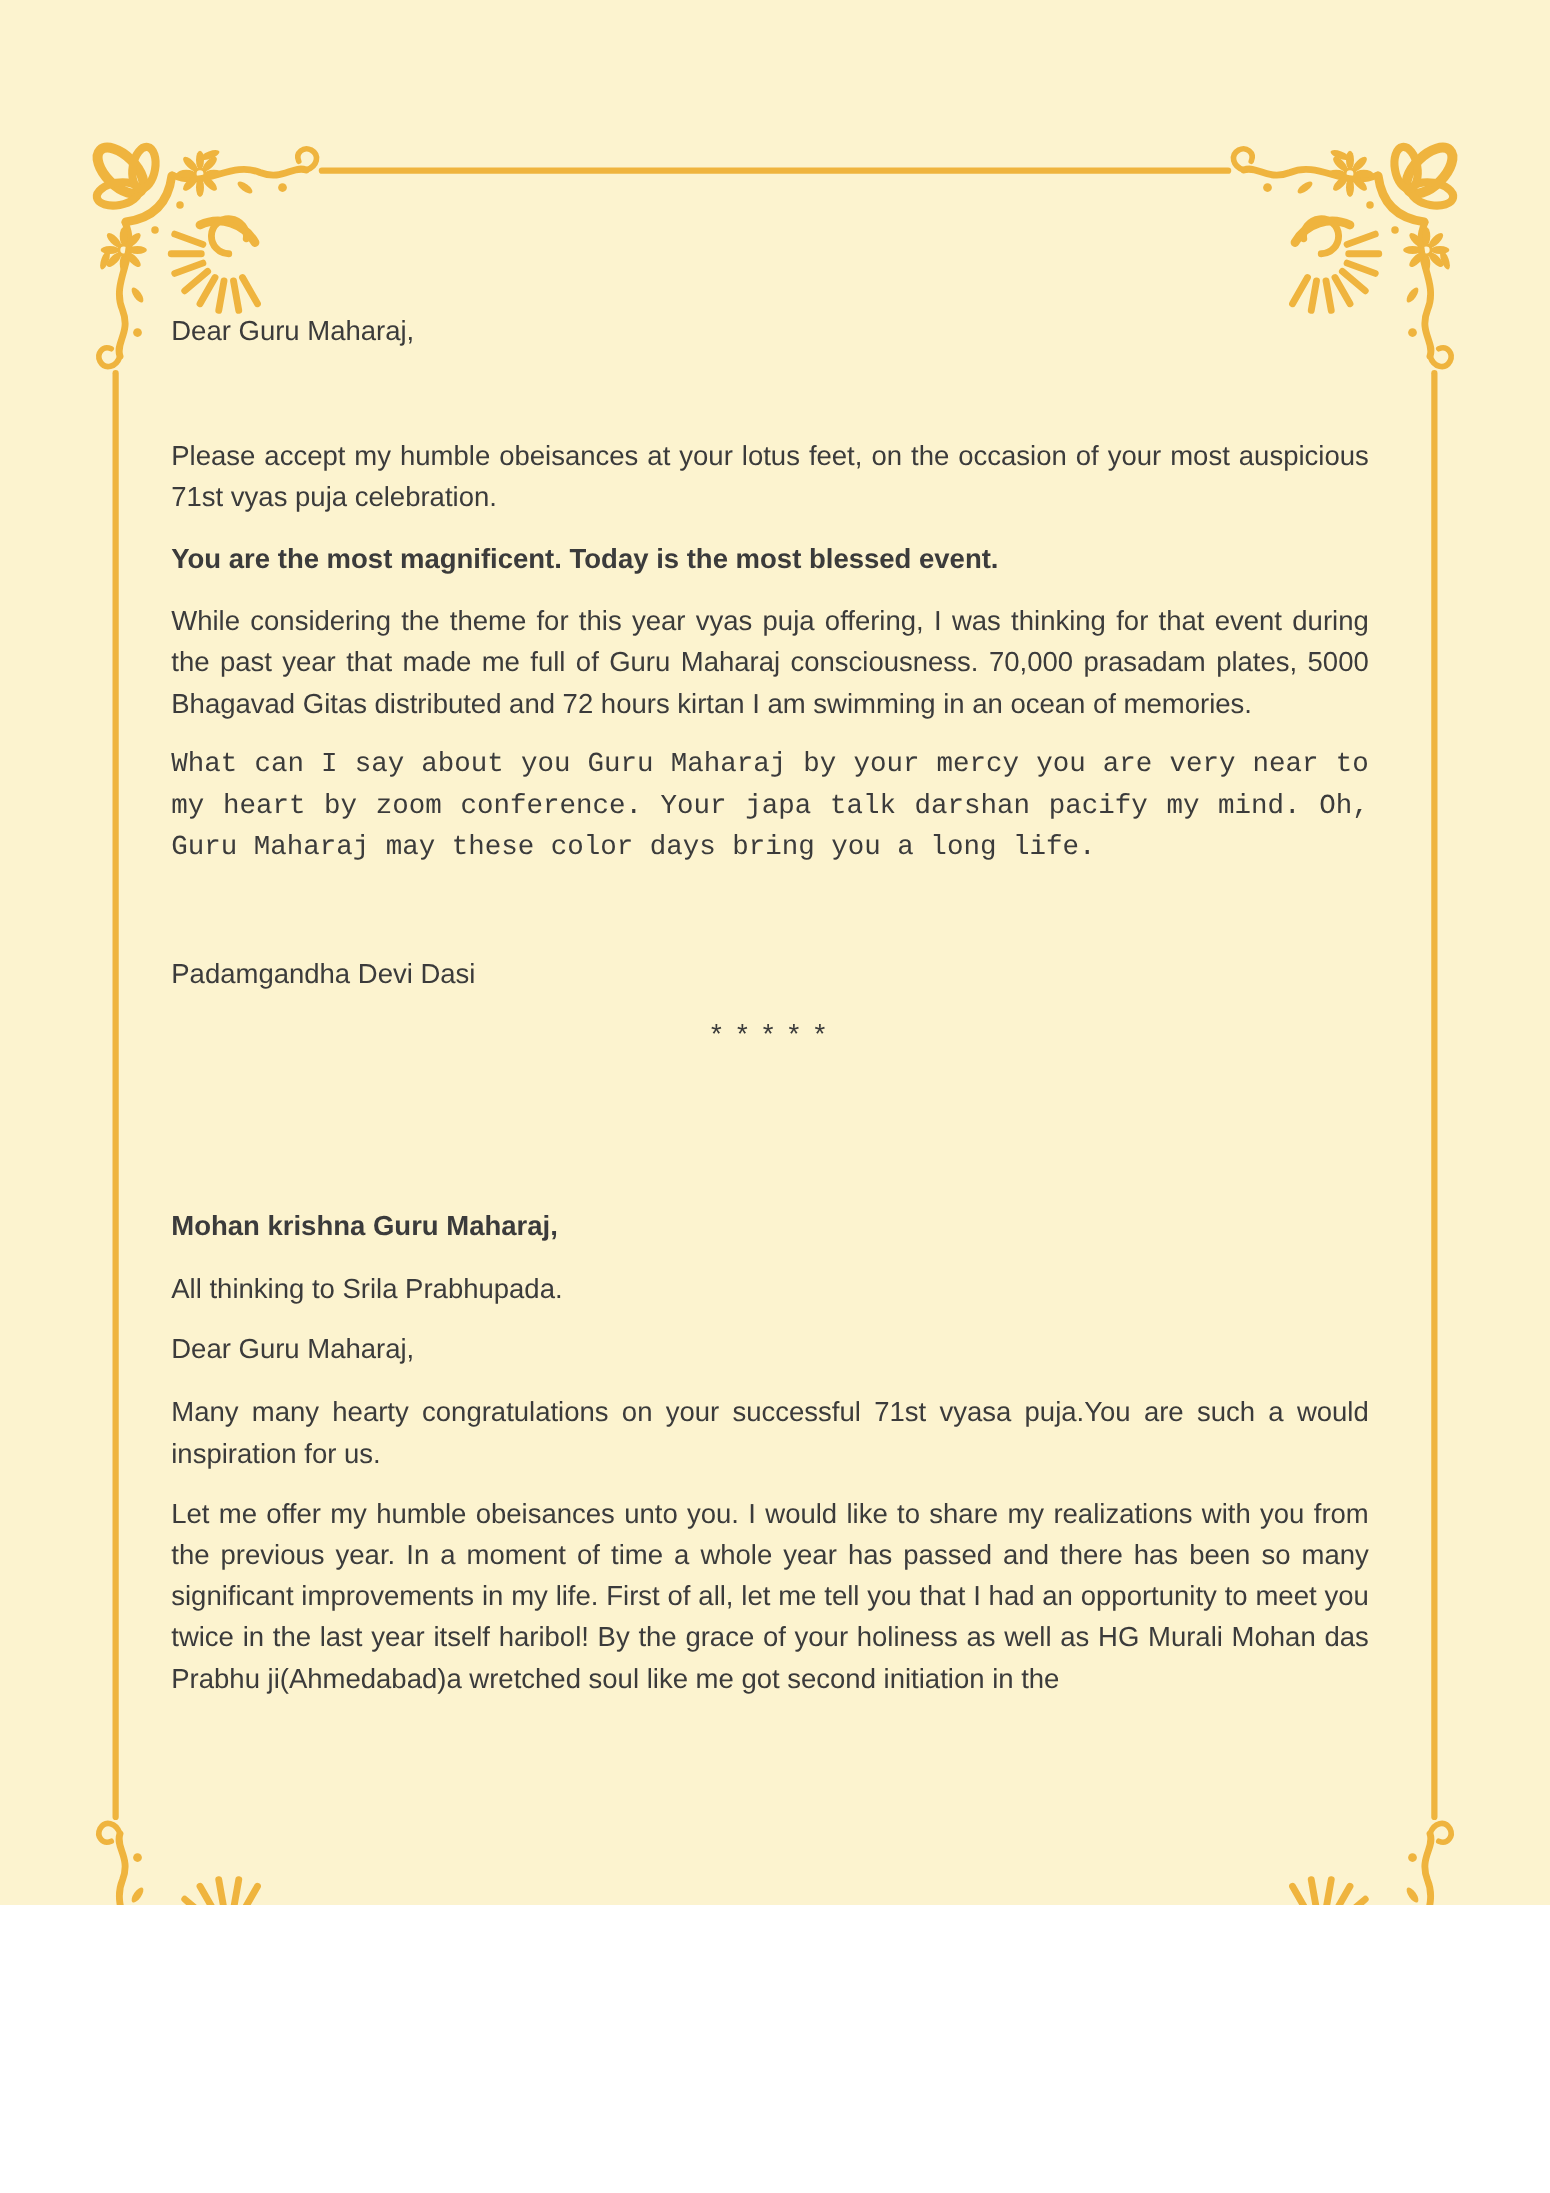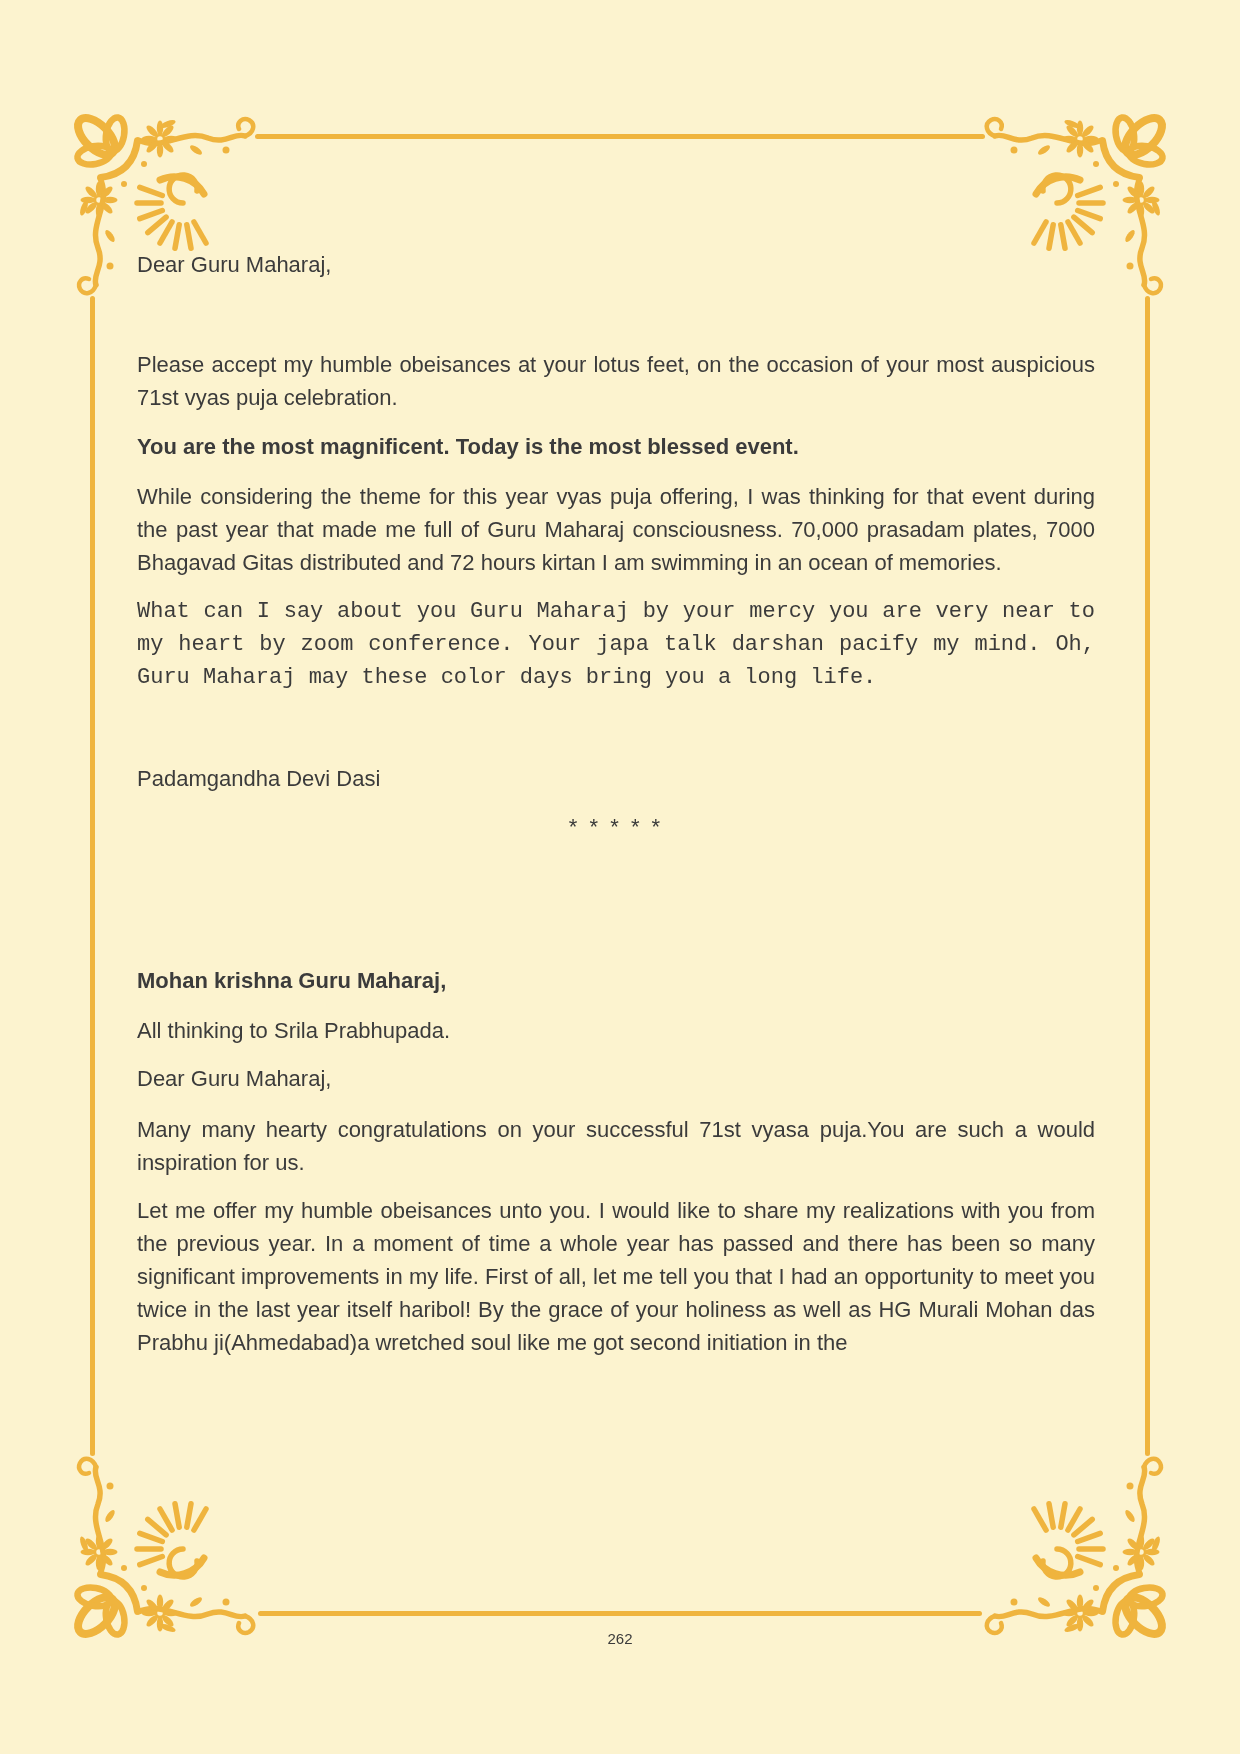--- a/index.html
+++ b/index.html
@@ -1,19 +1,19 @@
 <!DOCTYPE html>
 <html><head>
 <meta charset="utf-8">
 <style>
   * { margin:0; padding:0; box-sizing:border-box; }
   body { font-family:"Liberation Sans", sans-serif; background:#ffffff; }
   .page {
     position:relative;
-    width:1240px; height:1754px;
+    width:1240px; height:1524px;
     background:#FCF3CF;
     overflow:hidden;
   }
   
   .border-line { position:absolute; background:#EFB43E; border-radius:3px; }
   .line-top    { left:255px; right:255px; top:134px;  height:5px; }
   .line-bottom { left:258px; right:258px; top:1611px; height:5px; }
   .line-left   { left:90px;  top:296px; width:5px; height:1160px; }
   .line-right  { right:90px; top:296px; width:5px; height:1160px; }
   .corner { position:absolute; width:190px; height:190px; }
@@ -129,21 +129,21 @@
     </svg>
   <div class="border-line line-top"></div>
   <div class="border-line line-bottom"></div>
   <div class="border-line line-left"></div>
   <div class="border-line line-right"></div>
 
   <div class="content">
     <p class="left g67">Dear Guru Maharaj,</p>
     <p>Please accept my humble obeisances at your lotus feet, on the occasion of your most auspicious 71st vyas puja celebration.</p>
     <p class="g17">You are the most magnificent. Today is the most blessed event.</p>
-    <p>While considering the theme for this year vyas puja offering, I was thinking for that event during the past year that made me full of Guru Maharaj consciousness. 70,000 prasadam plates, 7000 Bhagavad Gitas distributed and 72 hours kirtan I am swimming in an ocean of memories.</p>
+    <p>While considering the theme for this year vyas puja offering, I was thinking for that event during the past year that made me full of Guru Maharaj consciousness. 70,000 prasadam plates, 5000 Bhagavad Gitas distributed and 72 hours kirtan I am swimming in an ocean of memories.</p>
     <p class="g68">What can I say about you Guru Maharaj by your mercy you are very near to my heart by zoom conference. Your japa talk darshan pacify my mind. Oh, Guru Maharaj may these color days bring you a long life.</p>
     <p class="left g15">Padamgandha Devi Dasi</p>
 
     <p class="sep g121">* * * * *</p>
 
     <p class="left g17">Mohan krishna Guru Maharaj,</p>
     <p class="left g15">All thinking to Srila Prabhupada.</p>
     <p class="left g18">Dear Guru Maharaj,</p>
     <p class="g15">Many many hearty congratulations on your successful 71st vyasa puja.You are such a would inspiration for us.</p>
     <p>Let me offer my humble obeisances unto you. I would like to share my realizations with you from the previous year. In a moment of time a whole year has passed and there has been so many significant improvements in my life. First of all, let me tell you that I had an opportunity to meet you twice in the last year itself haribol! By the grace of your holiness as well as HG Murali Mohan das Prabhu ji(Ahmedabad)a wretched soul like me got second initiation in the</p>

